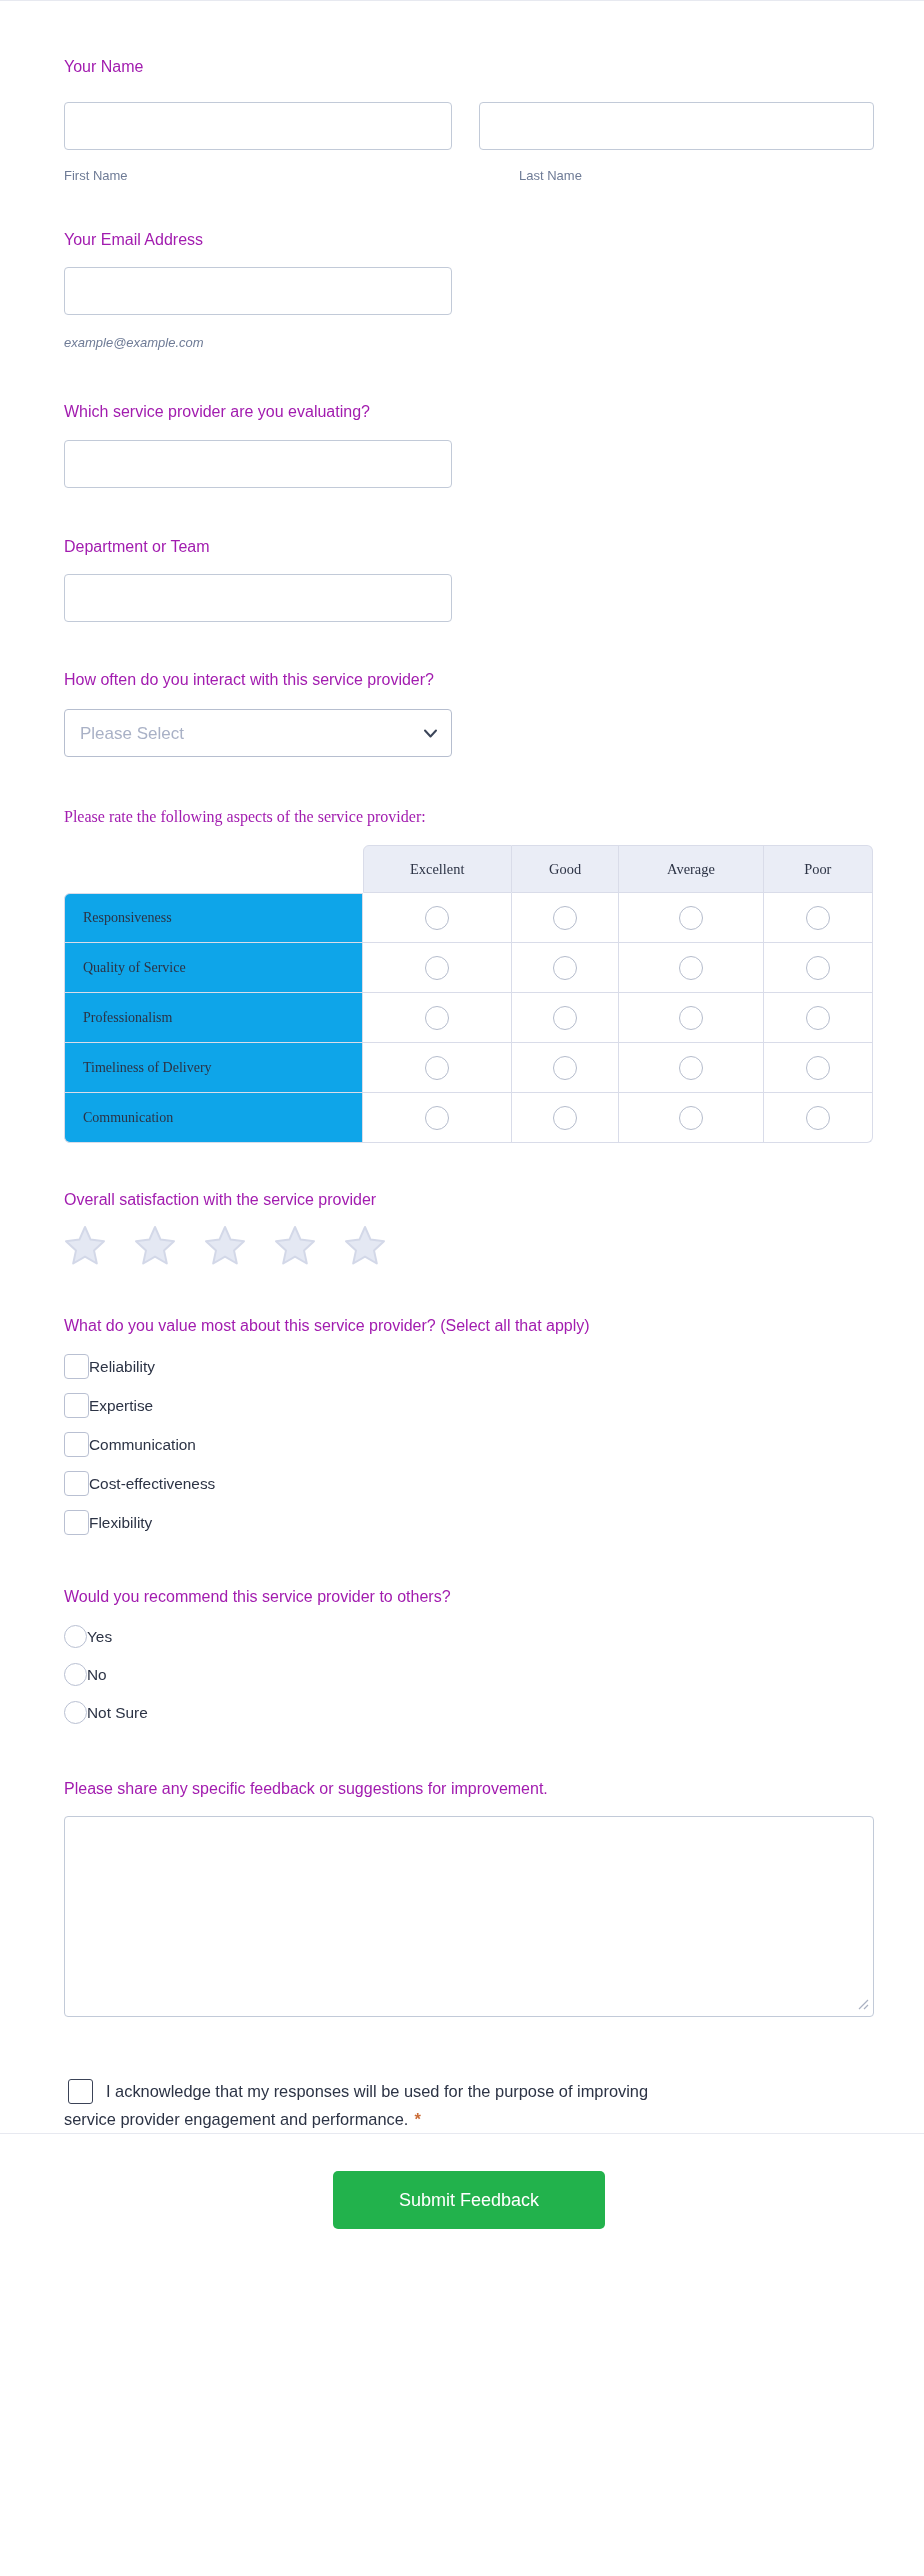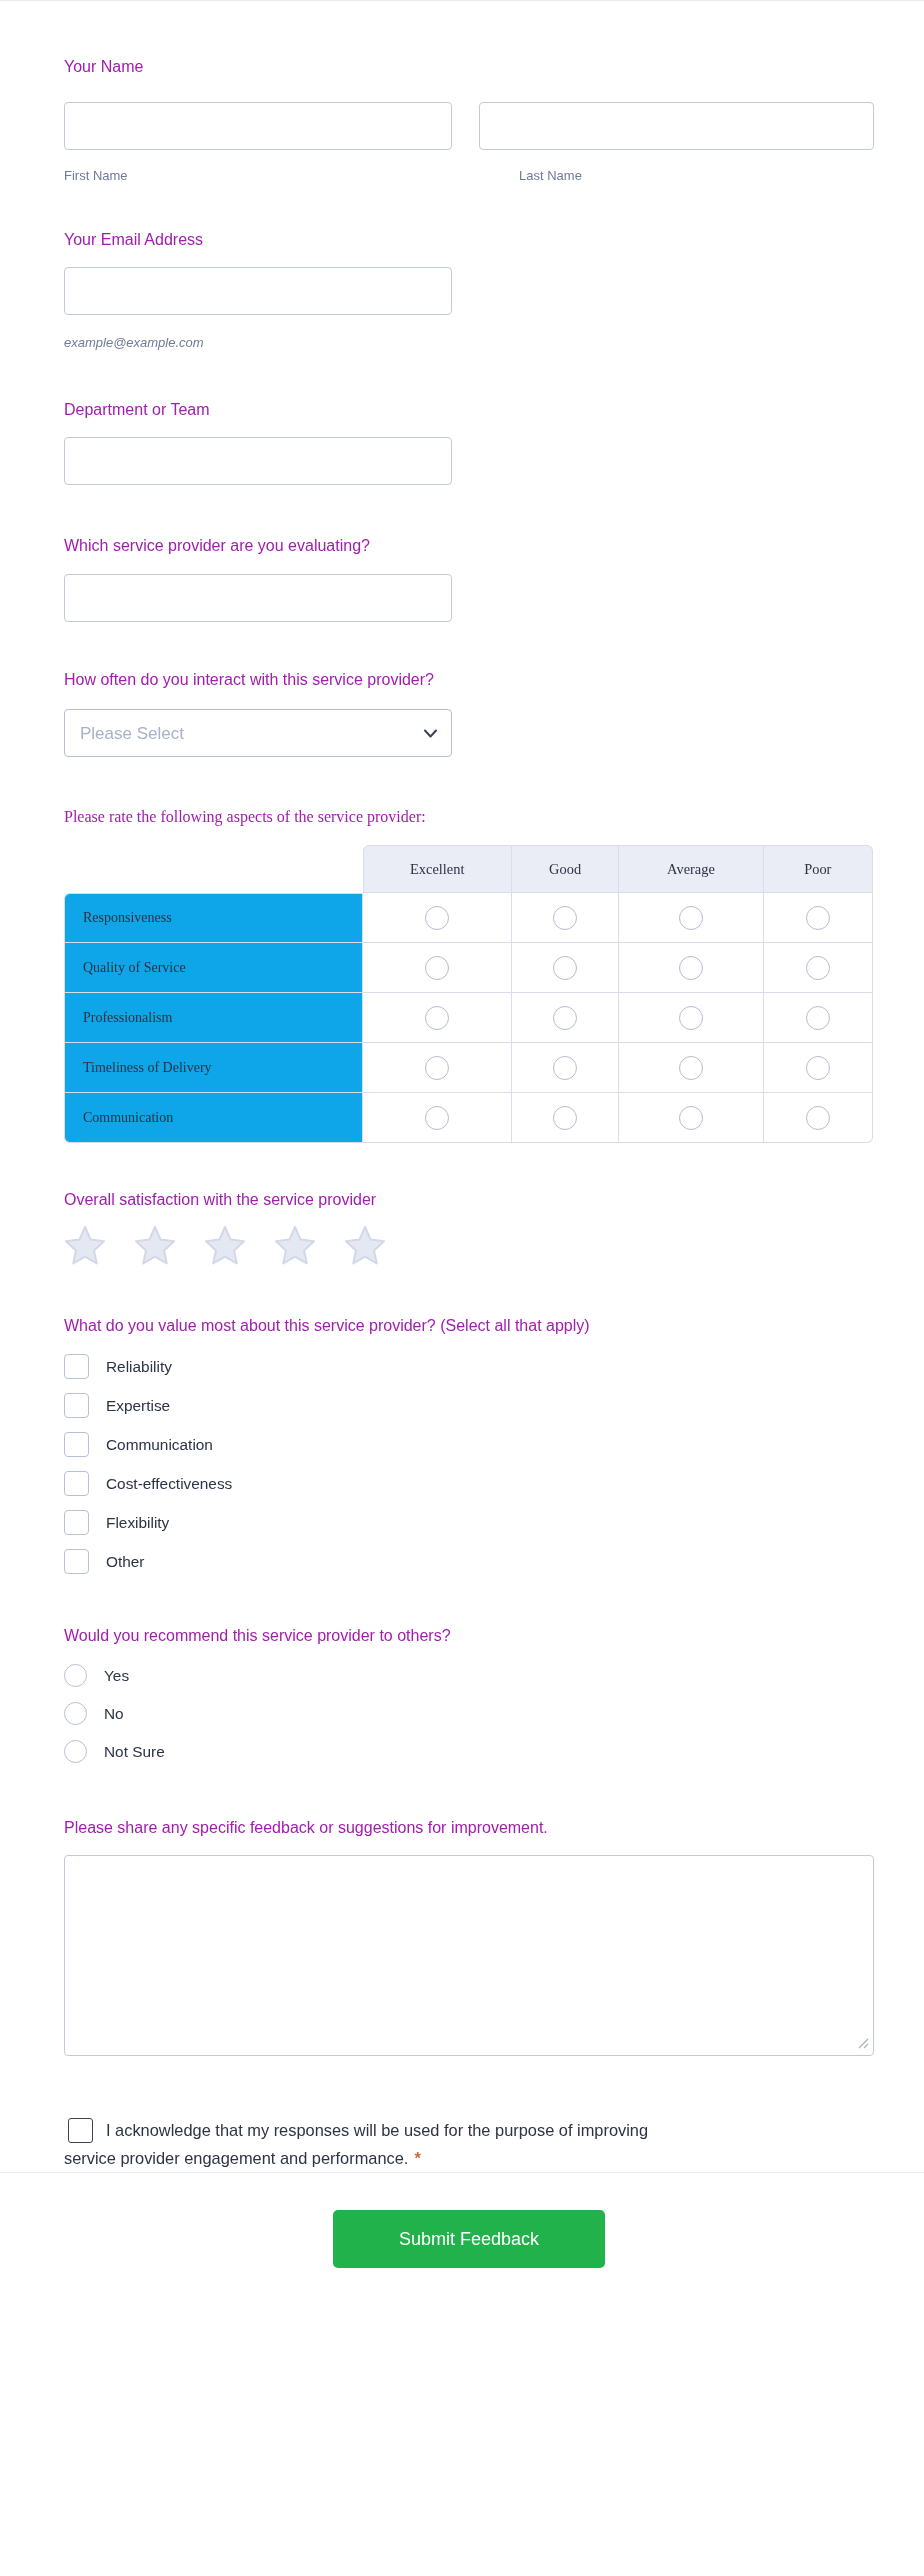--- a/index.html
+++ b/index.html
@@ -52,21 +52,21 @@
     border-right:1px solid #d9dce9; border-bottom:1px solid #d9dce9; }
   .matrix tr.last td.rcell.lastc { border-bottom-right-radius:6px; }
   .mradio { display:inline-block; width:24px; height:24px; border:1.5px solid #b5bccc; border-radius:50%; background:#fff; vertical-align:middle; cursor:pointer; }
 
   
   .stars { display:flex; gap:26px; margin-top:14px; margin-left:-1px; }
   .stars svg { display:block; cursor:pointer; }
 
   
   .opt-list { margin-top:18px; }
-  .opt-row { display:flex; align-items:center; gap:17px; margin-bottom:14px; cursor:pointer; }
+  .opt-row { display:flex; align-items:center; margin-bottom:14px; cursor:pointer; }
   .opt-row:last-child { margin-bottom:0; }
   input.cbox { appearance:none; -webkit-appearance:none; width:25px; height:25px; border:1px solid #b9c0d2; border-radius:4px; background:#fff; margin:0; flex:0 0 auto; cursor:pointer; }
   input.rdo { appearance:none; -webkit-appearance:none; width:23px; height:23px; border:1px solid #b9c0d2; border-radius:50%; background:#fff; margin:0; flex:0 0 auto; cursor:pointer; }
   .rad-list .opt-row { margin-bottom:15px; }
   .opt-text { font-size:15.4px; color:#2c3345; }
 
   
   .ta-wrap { position:relative; width:810px; margin-top:17px; }
   textarea.feedback { width:810px; height:201px; resize:none; padding:12px 14px; }
   .ta-grip { position:absolute; right:5px; bottom:7px; line-height:0; cursor:nwse-resize; }
@@ -124,27 +124,27 @@
         <div class="sub-label">Last Name</div>
       </div>
     </div>
 
     <div class="q" id="q-email">
       <div class="q-label">Your Email Address</div>
       <input type="text" class="input-short" value="" style="">
       <div class="sub-label">example@example.com</div>
     </div>
 
+    <div class="q" id="q-provider">
+      <div class="q-label">Which service provider are you evaluating?</div>
+      <input type="text" class="input-short" value="" style="">
+    </div>
+
     <div class="q" id="q-dept">
       <div class="q-label">Department or Team</div>
-      <input type="text" class="input-short" value="" style="">
-    </div>
-
-    <div class="q" id="q-provider">
-      <div class="q-label">Which service provider are you evaluating?</div>
       <input type="text" class="input-short" value="" style="">
     </div>
 
     <div class="q" id="q-freq">
       <div class="q-label">How often do you interact with this service provider?</div>
       <div class="select-wrap">
         <select class="dropdown">
           <option>Please Select</option>
         </select>
         <span class="chev">
@@ -249,24 +249,20 @@
           <span class="opt-text">Communication</span>
         </label>
         <label class="opt-row">
           <input type="checkbox" class="cbox" style="">
           <span class="opt-text">Cost-effectiveness</span>
         </label>
         <label class="opt-row">
           <input type="checkbox" class="cbox" style="">
           <span class="opt-text">Flexibility</span>
         </label>
-        <label class="opt-row">
-          <input type="checkbox" class="cbox" style="">
-          <span class="opt-text">Other</span>
-        </label>
       </div>
     </div>
 
     <div class="q" id="q-recommend">
       <div class="q-label">Would you recommend this service provider to others?</div>
       <div class="opt-list rad-list">
         <label class="opt-row">
           <input type="radio" name="recommend" class="rdo" style="">
           <span class="opt-text">Yes</span>
         </label>

